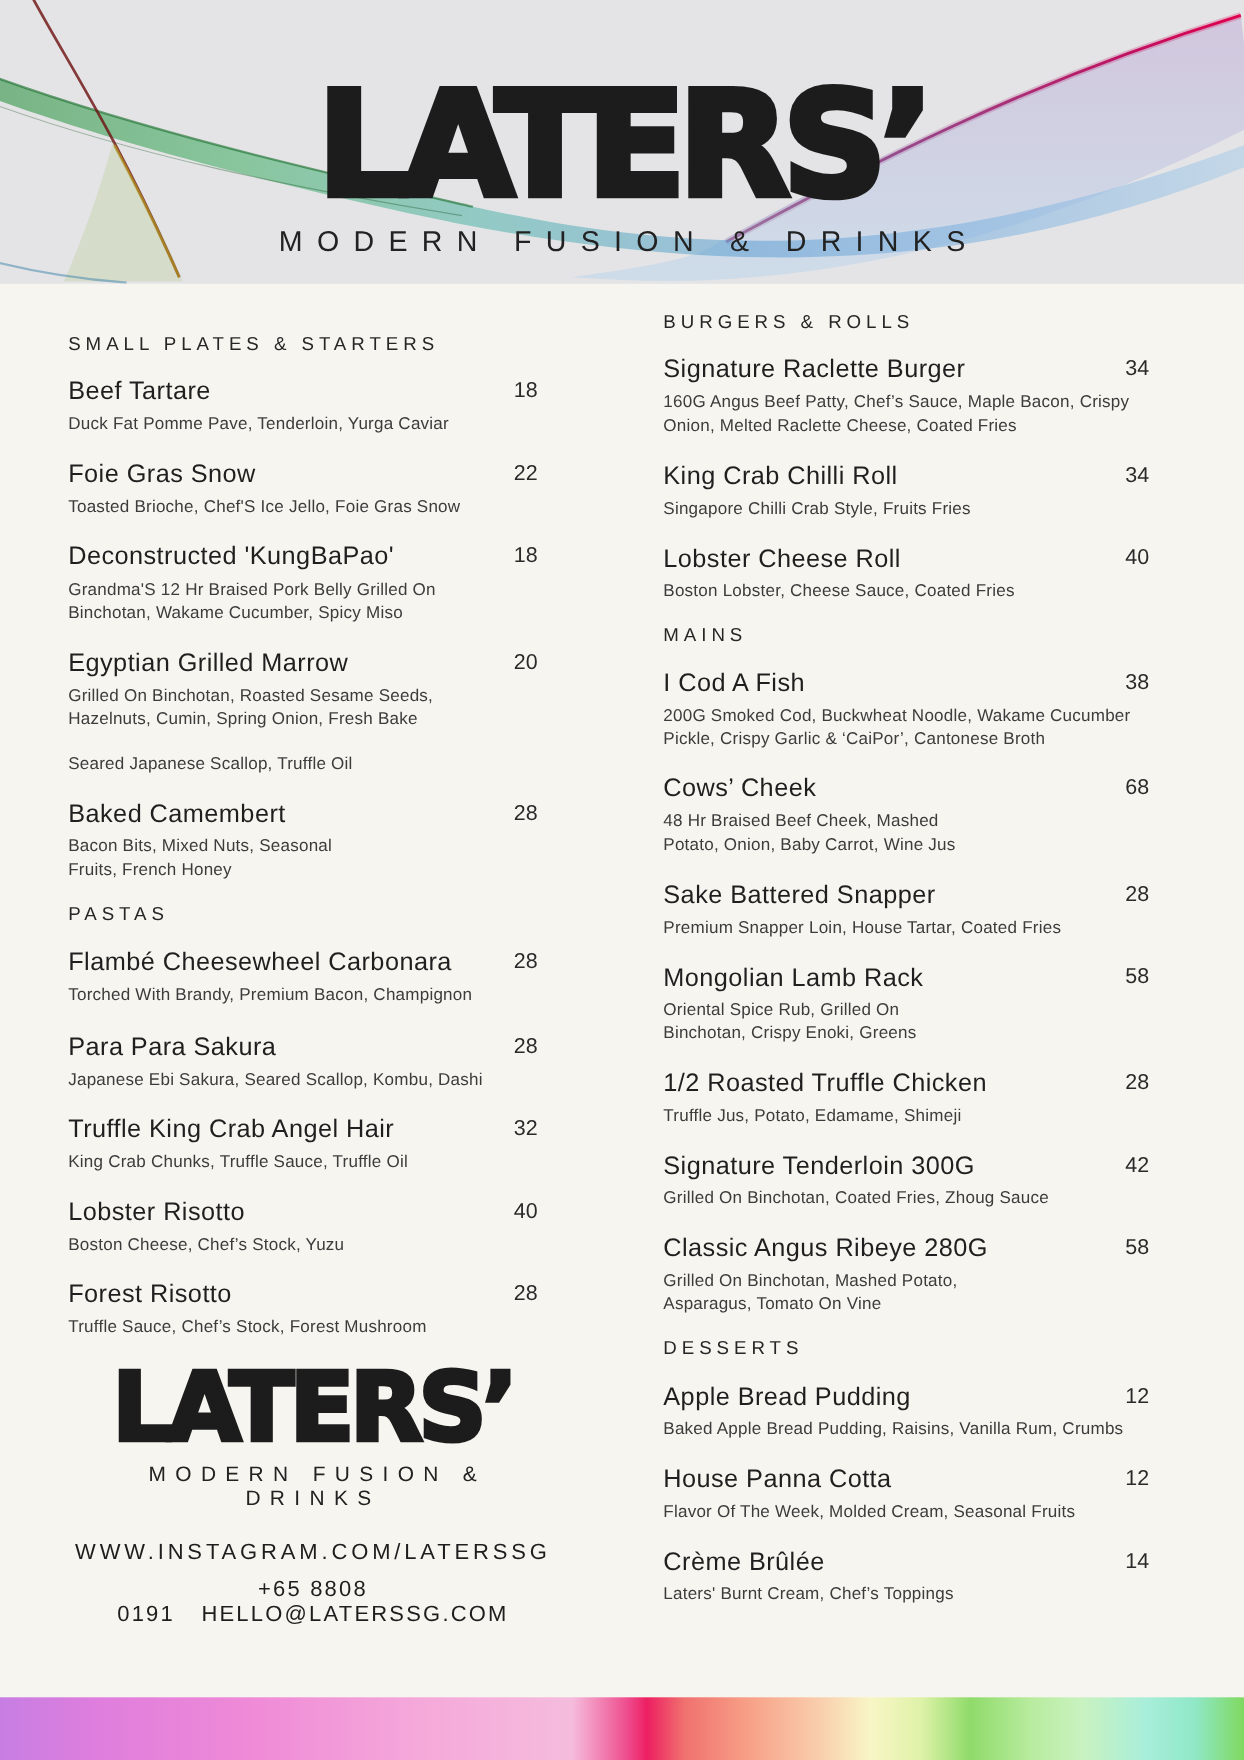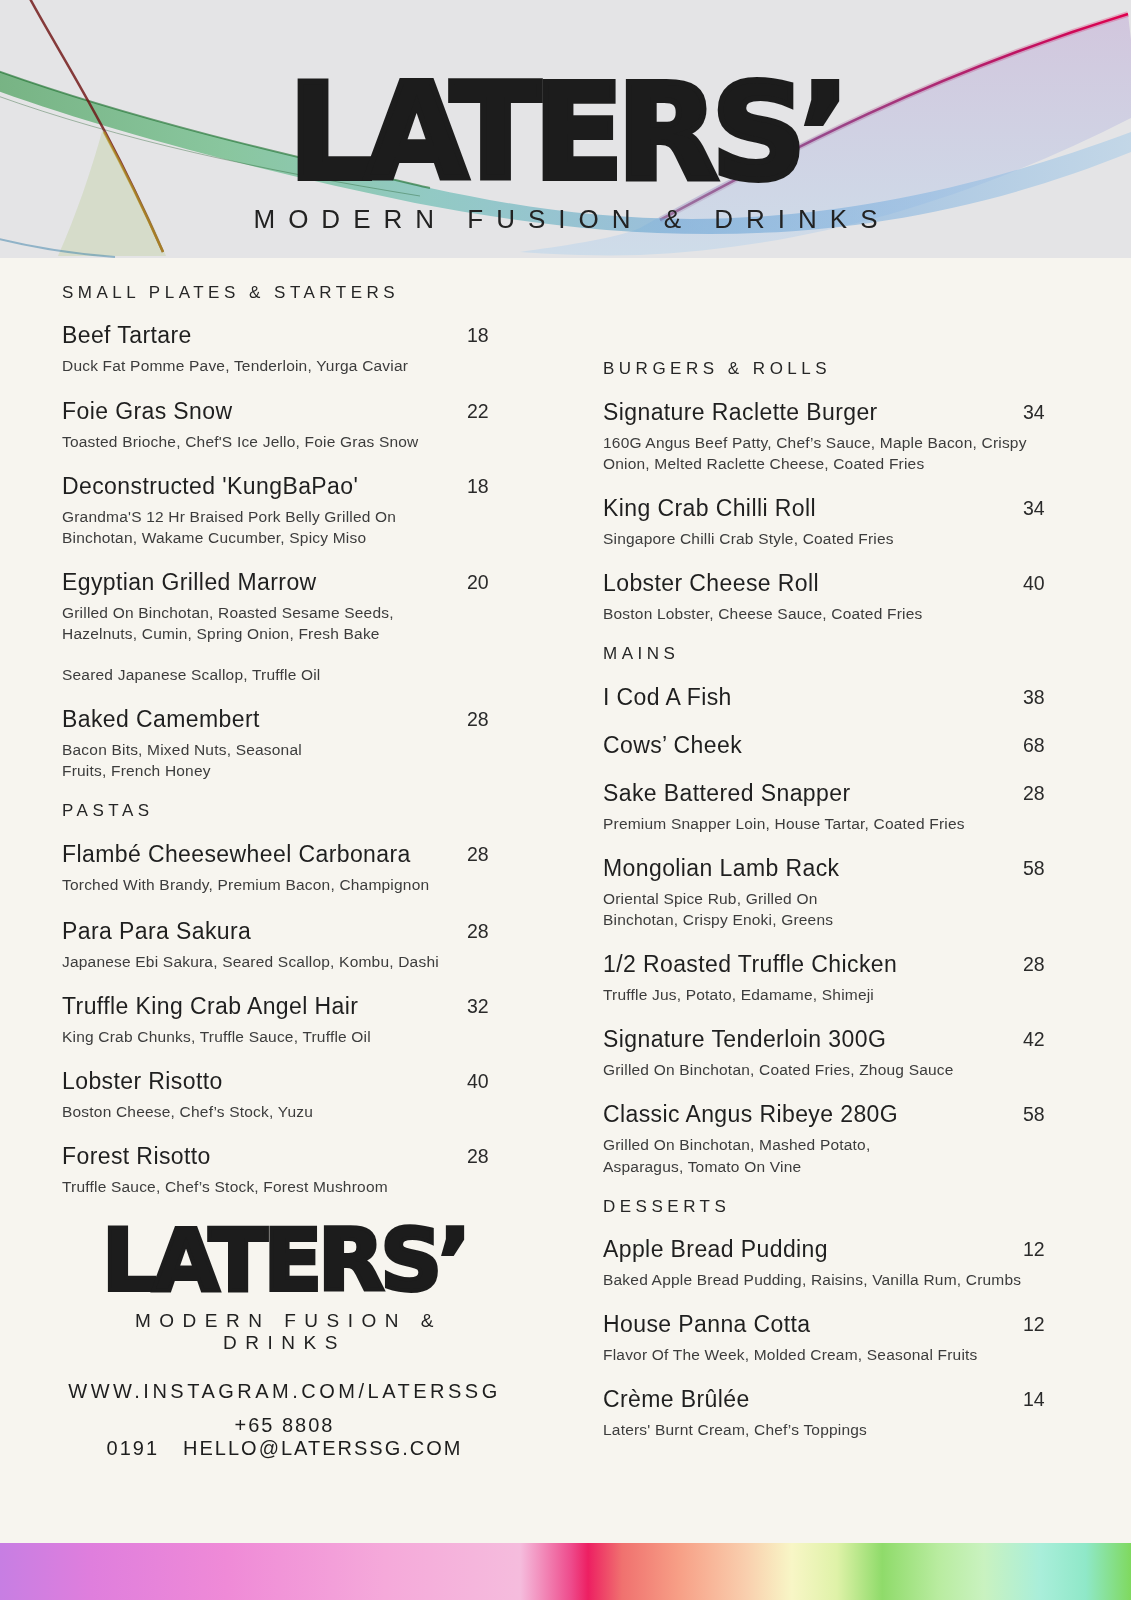--- a/index.html
+++ b/index.html
@@ -220,43 +220,47 @@
                 <div class="iprice">34</div>
               </div>
               <div class="idesc">160G Angus Beef Patty, Chef’s Sauce, Maple Bacon, Crispy
 Onion, Melted Raclette Cheese, Coated Fries</div>
             </div>
             <div class="item">
               <div class="row">
                 <div class="iname">King Crab Chilli Roll</div>
                 <div class="iprice">34</div>
               </div>
-              <div class="idesc">Singapore Chilli Crab Style, Coated Fries</div>
+              <div class="idesc">Singapore Chilli Crab Style, Fruits Fries</div>
             </div>
             <div class="item">
               <div class="row">
                 <div class="iname">Lobster Cheese Roll</div>
                 <div class="iprice">40</div>
               </div>
               <div class="idesc">Boston Lobster, Cheese Sauce, Coated Fries</div>
             </div>
           </section>
           <section class="section">
             <div class="sec-title">MAINS</div>
             <div class="item">
               <div class="row">
                 <div class="iname">I Cod A Fish</div>
                 <div class="iprice">38</div>
               </div>
+              <div class="idesc">200G Smoked Cod, Buckwheat Noodle, Wakame Cucumber
+Pickle, Crispy Garlic &amp; ‘CaiPor’, Cantonese Broth</div>
             </div>
             <div class="item">
               <div class="row">
                 <div class="iname">Cows’ Cheek</div>
                 <div class="iprice">68</div>
               </div>
+              <div class="idesc">48 Hr Braised Beef Cheek, Mashed
+Potato, Onion, Baby Carrot, Wine Jus</div>
             </div>
             <div class="item">
               <div class="row">
                 <div class="iname">Sake Battered Snapper</div>
                 <div class="iprice">28</div>
               </div>
               <div class="idesc">Premium Snapper Loin, House Tartar, Coated Fries</div>
             </div>
             <div class="item">
               <div class="row">

